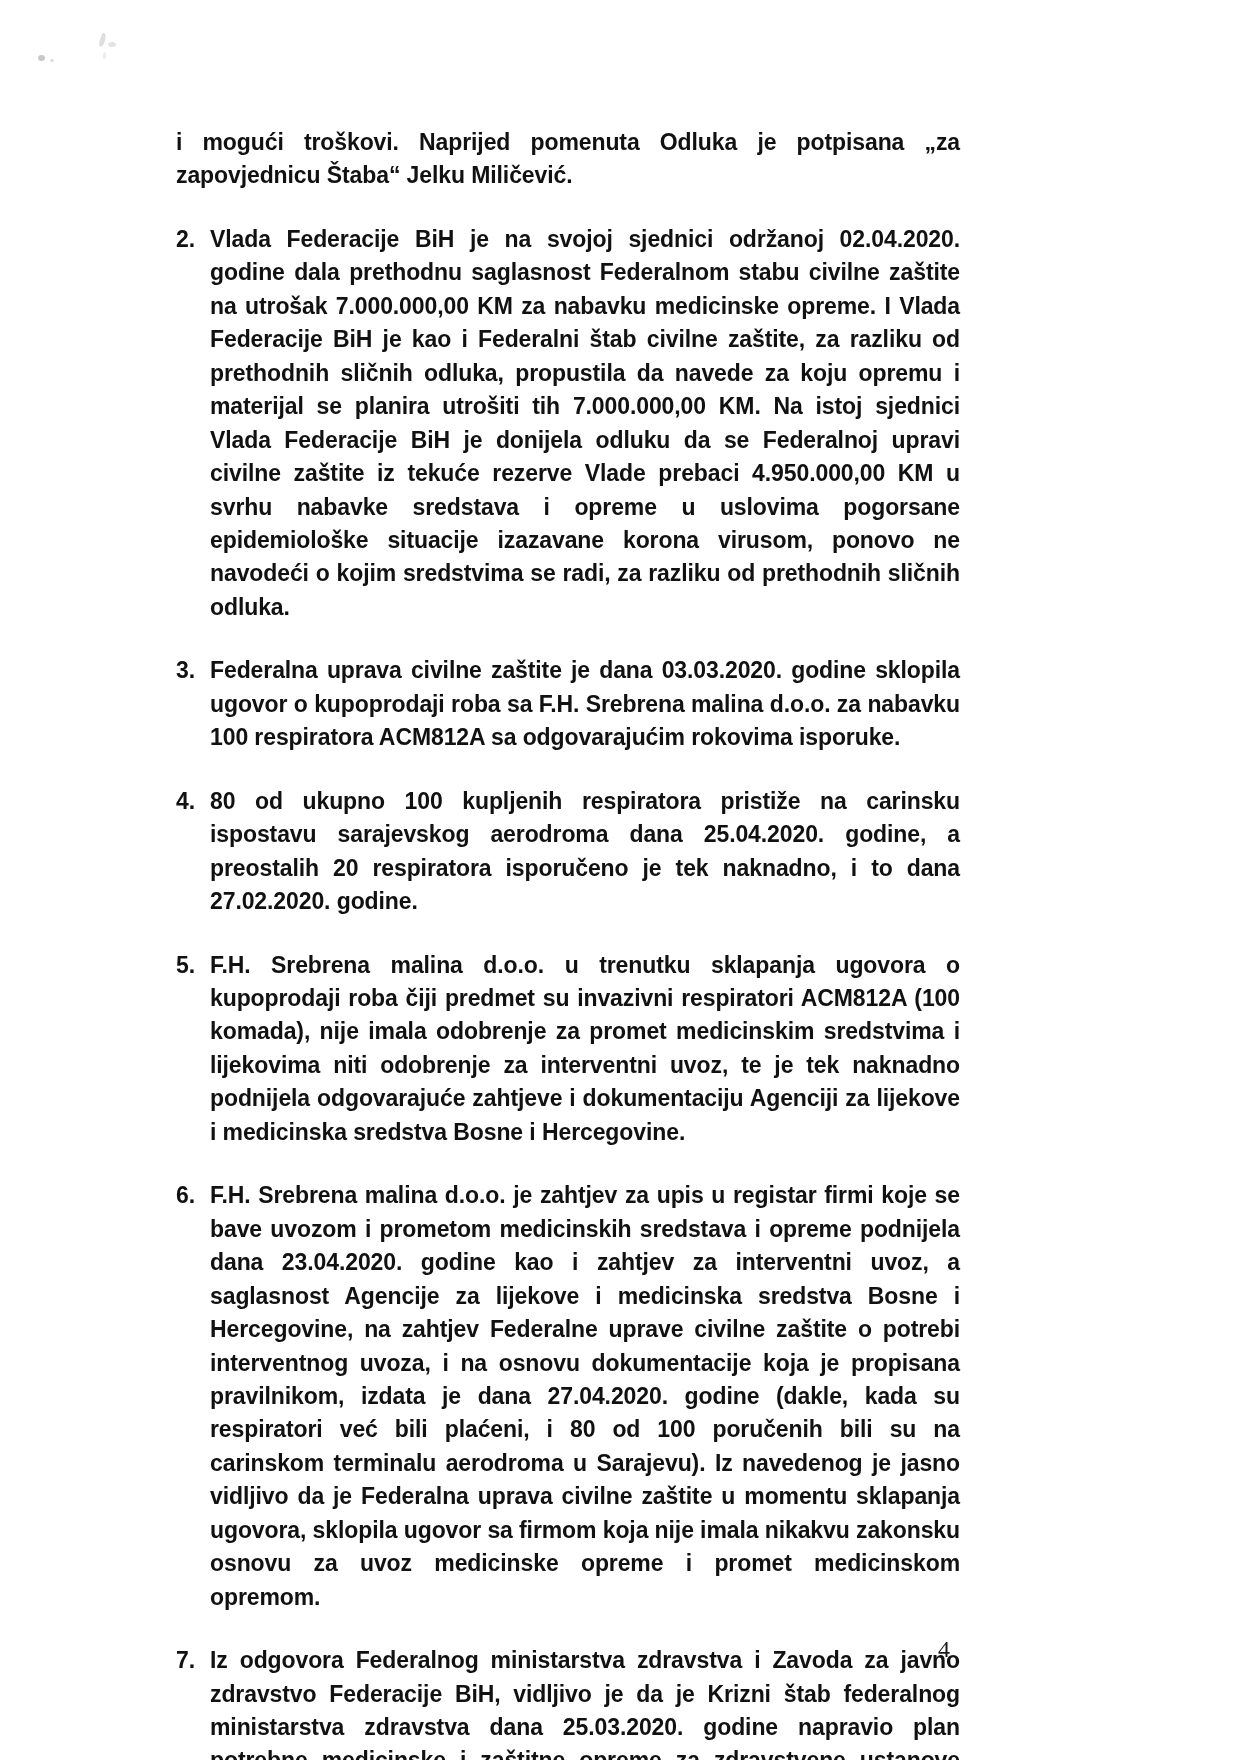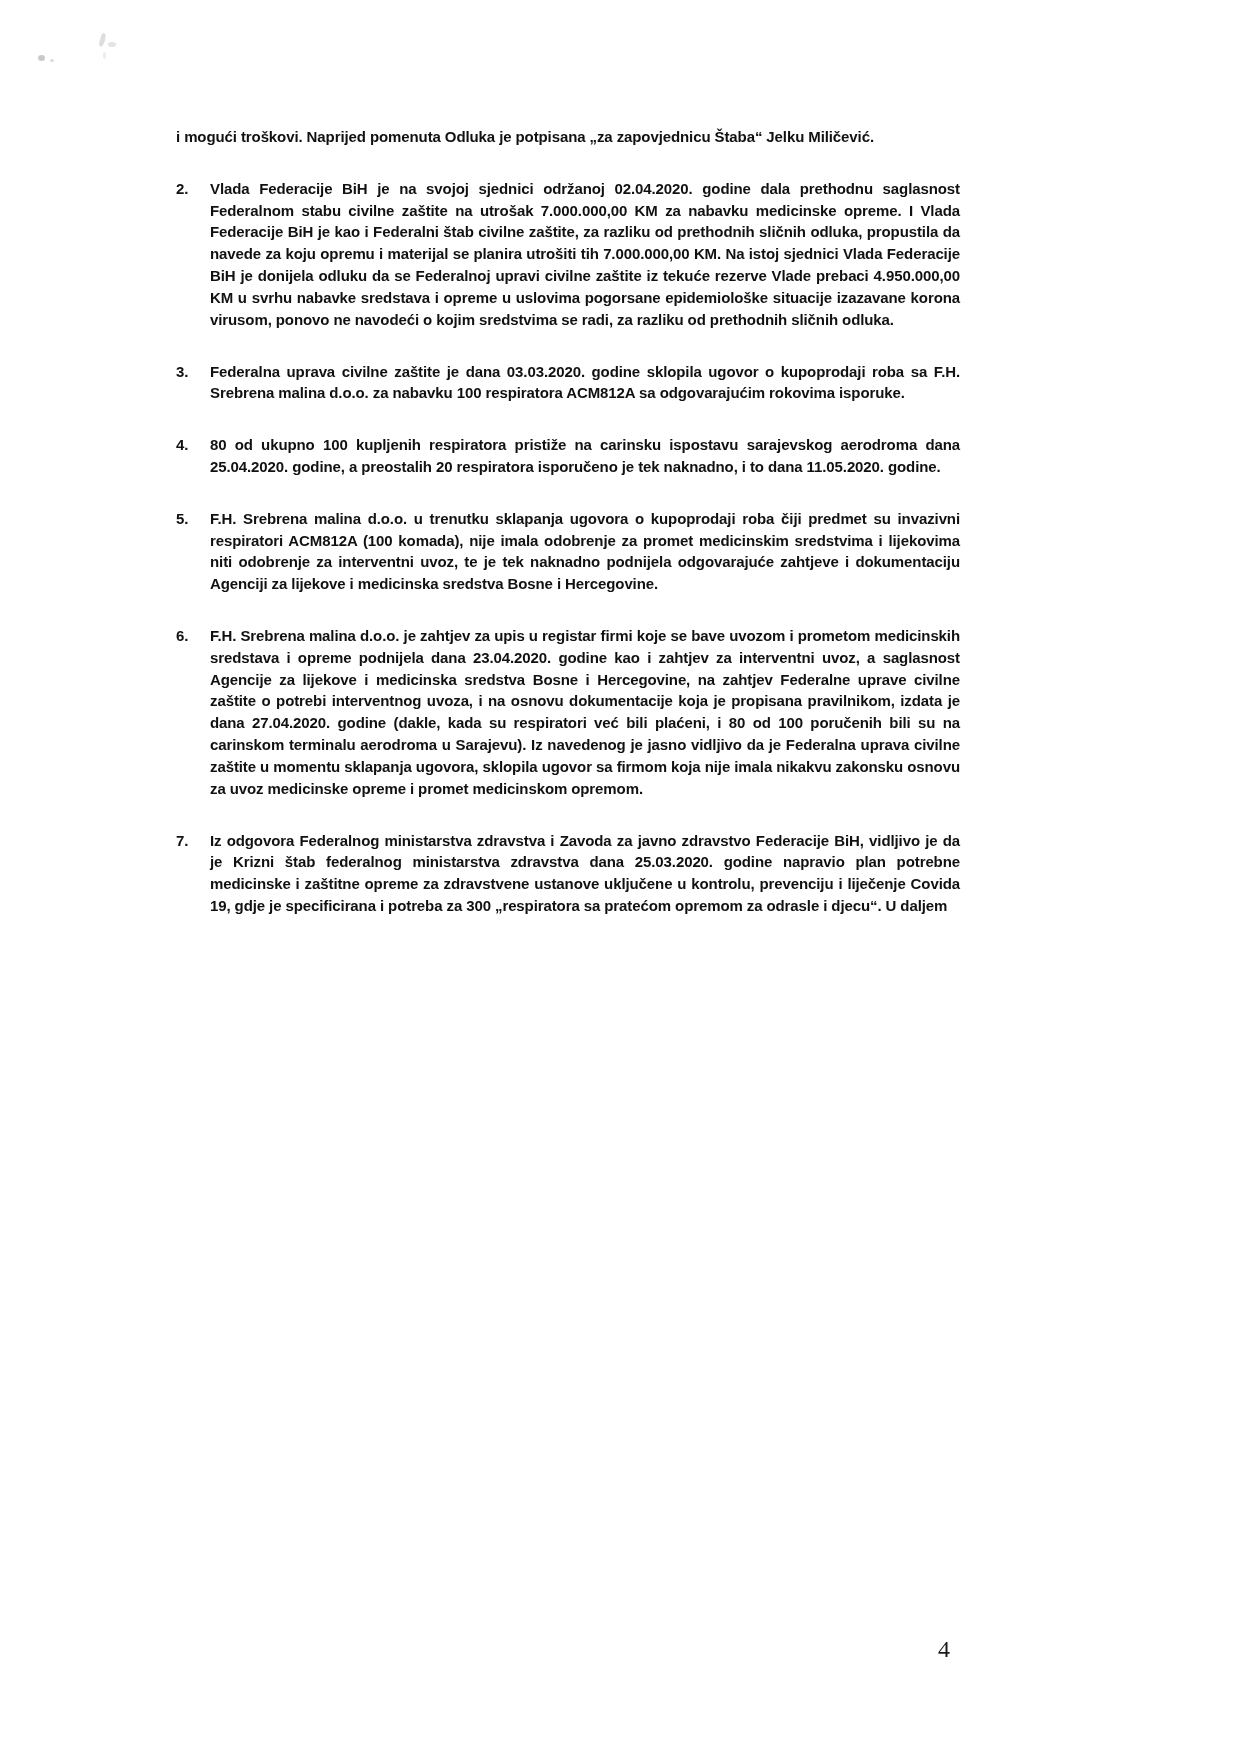--- a/index.html
+++ b/index.html
@@ -36,21 +36,21 @@
   .content {
     position: absolute;
     left: 176px;
     top: 126px;
     width: 784px;
   }
 
   .para {
     display: flex;
     align-items: flex-start;
-    font-size: 15px;
+    font-size: 23px;
     line-height: 1.455;
     color: #111111;
     font-weight: bold;
     letter-spacing: -0.1px;
   }
 
   .marker {
     flex: 0 0 auto;
     width: 34px;
     text-align: left;
@@ -106,21 +106,21 @@
       <div class="body-text">Vlada Federacije BiH je na svojoj sjednici održanoj 02.04.2020. godine dala prethodnu saglasnost Federalnom stabu civilne zaštite na utrošak 7.000.000,00 KM za nabavku medicinske opreme. I Vlada Federacije BiH je kao i Federalni štab civilne zaštite, za razliku od prethodnih sličnih odluka, propustila da navede za koju opremu i materijal se planira utrošiti tih 7.000.000,00 KM. Na istoj sjednici Vlada Federacije BiH je donijela odluku da se Federalnoj upravi civilne zaštite iz tekuće rezerve Vlade prebaci 4.950.000,00 KM u svrhu nabavke sredstava i opreme u uslovima pogorsane  epidemiološke situacije izazavane korona virusom, ponovo ne navodeći o kojim sredstvima se radi, za razliku od prethodnih sličnih odluka.</div>
     </div>
 
     <div class="para item">
       <div class="marker">3.</div>
       <div class="body-text">Federalna uprava civilne zaštite je dana 03.03.2020. godine sklopila ugovor o kupoprodaji roba sa F.H. Srebrena malina d.o.o. za nabavku 100 respiratora ACM812A sa odgovarajućim rokovima isporuke.</div>
     </div>
 
     <div class="para item">
       <div class="marker">4.</div>
-      <div class="body-text">80 od ukupno 100 kupljenih respiratora pristiže na carinsku ispostavu sarajevskog aerodroma dana 25.04.2020. godine, a preostalih 20 respiratora isporučeno je tek naknadno, i to dana 11.05.2020. godine.</div>
+      <div class="body-text">80 od ukupno 100 kupljenih respiratora pristiže na carinsku ispostavu sarajevskog aerodroma dana 25.04.2020. godine, a preostalih 20 respiratora isporučeno je tek naknadno, i to dana 27.02.2020. godine.</div>
     </div>
 
     <div class="para item">
       <div class="marker">5.</div>
       <div class="body-text">F.H. Srebrena malina d.o.o. u trenutku sklapanja ugovora o kupoprodaji roba čiji predmet su invazivni respiratori ACM812A (100 komada), nije imala odobrenje za promet medicinskim sredstvima i lijekovima niti odobrenje za interventni uvoz, te je tek naknadno podnijela odgovarajuće zahtjeve i dokumentaciju Agenciji za lijekove i medicinska sredstva Bosne i Hercegovine.</div>
     </div>
 
     <div class="para item">
       <div class="marker">6.</div>
       <div class="body-text">F.H. Srebrena malina d.o.o. je zahtjev za upis u registar firmi koje se bave uvozom i prometom medicinskih sredstava i opreme podnijela dana 23.04.2020. godine kao i zahtjev za interventni uvoz, a saglasnost Agencije za lijekove i medicinska sredstva Bosne i Hercegovine, na zahtjev Federalne uprave civilne zaštite o potrebi interventnog uvoza, i na osnovu dokumentacije koja je propisana pravilnikom, izdata je dana 27.04.2020. godine (dakle, kada su respiratori već bili plaćeni, i 80 od 100 poručenih bili su na carinskom terminalu aerodroma u Sarajevu). Iz navedenog je jasno vidljivo da je Federalna uprava civilne zaštite u momentu sklapanja ugovora, sklopila ugovor sa firmom koja nije imala nikakvu zakonsku osnovu za uvoz medicinske opreme i promet medicinskom opremom.</div>

